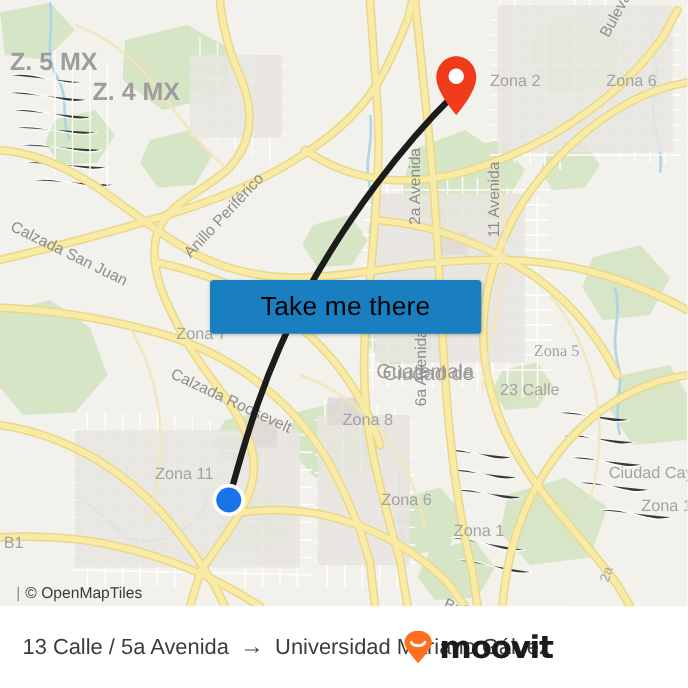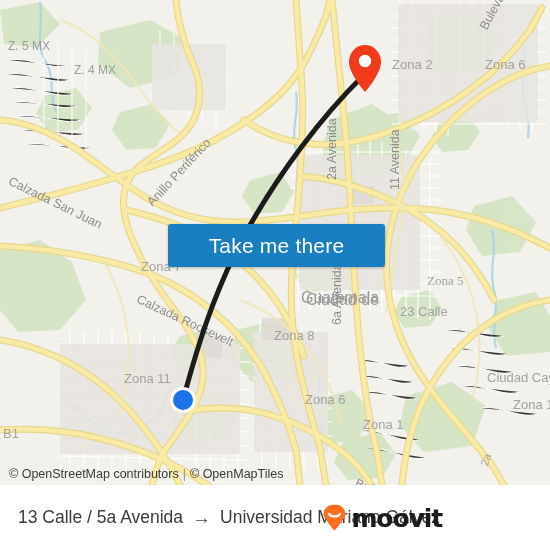--- a/index.html
+++ b/index.html
@@ -22,37 +22,37 @@
   
   .mlabel {
     position: absolute;
     color: #9a9a9a;
     font-family: "Liberation Sans", sans-serif;
     white-space: nowrap;
     pointer-events: none;
     line-height: 1;
   }
   .mlabel.zone   { font-size: 13px; color: #a3a3a3; }
-  .mlabel.zonebig{ font-size: 12px; color: #9d9d9d; }
+  .mlabel.zonebig{ font-size: 20px; color: #9d9d9d; font-weight: bold; }
   .mlabel.city   { font-size: 16px; color: #9a9a9a; }
   .mlabel.street { font-size: 12.5px; color: #8d8d8d; }
   .mlabel.small  { font-size: 11px; color: #a6a6a6; }
 
   
   #overlay { position: absolute; left: 0; top: 0; width: 550px; height: 485px; pointer-events: none; }
 
   
   #cta {
     position: absolute;
     left: 168px; top: 224px;
     width: 217px; height: 43px;
     background: #1a7fc1;
     border: none;
     border-radius: 3px;
-    color: #ffffff;
+    color: #000000;
     font-family: "Liberation Sans", sans-serif;
     font-size: 21px;
     letter-spacing: .2px;
     cursor: pointer;
     box-shadow: 0 1px 3px rgba(0,0,0,.25);
     display: flex; align-items: center; justify-content: center;
   }
 
   
   #attrib {
@@ -361,21 +361,20 @@
 
       <g id="origindot" transform="translate(183,400)">
         <circle cx="0" cy="0" r="13" fill="#ffffff"></circle>
         <circle cx="0" cy="0" r="10" fill="#1a73e8"></circle>
       </g>
     </svg>
 
     <button id="cta" style="background: rgb(26, 127, 193);">Take me there</button>
 
     <div id="attrib">
-      <span>© OpenStreetMap contributors</span>
       <span class="sep">|</span>
       <span>© OpenMapTiles</span>
     </div>
   </div>
 
   <div id="footer">
     <div id="trip">
       <span>13 Calle / 5a Avenida</span>
       <span class="arrow">→</span>
       <span>Universidad Mariano Gálvez</span>

